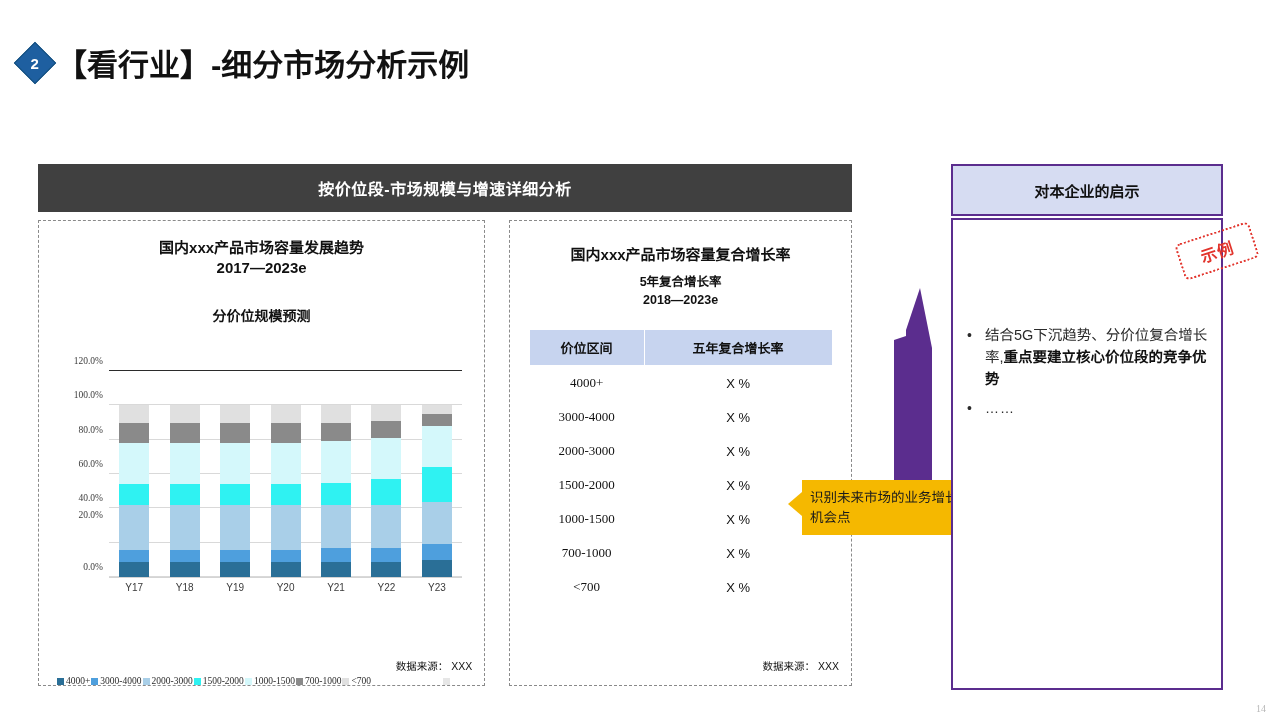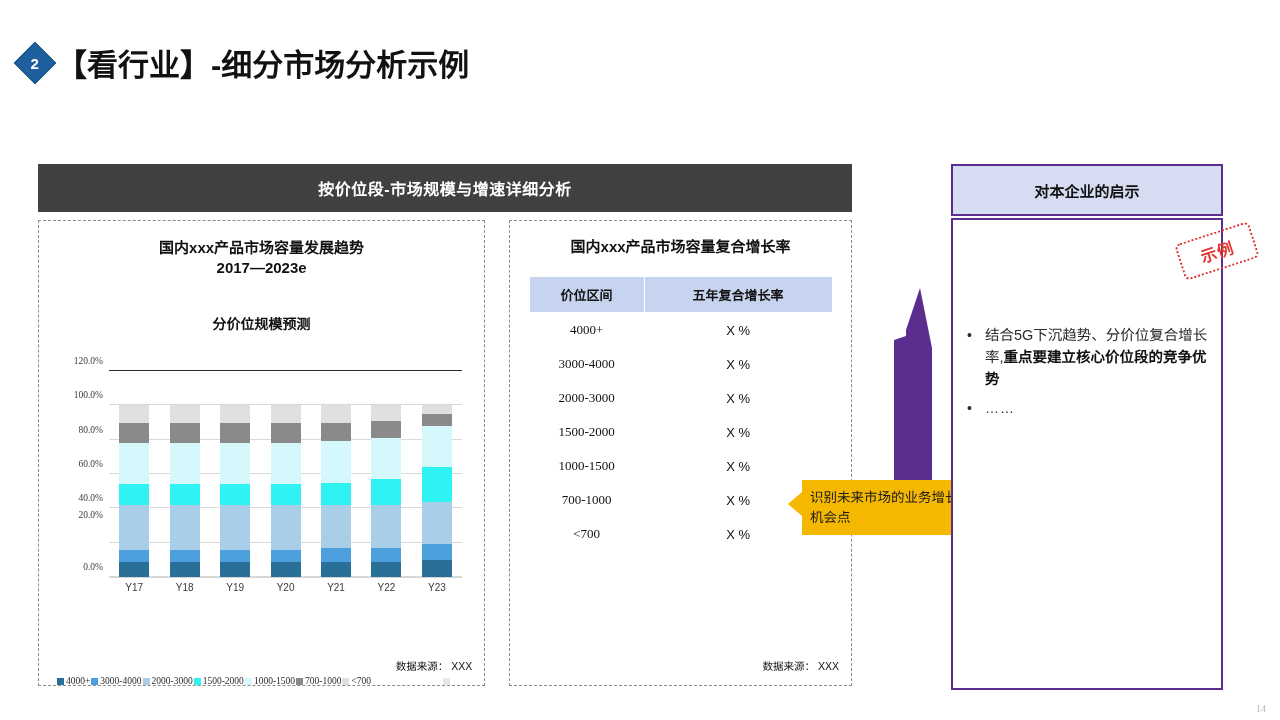--- a/index.html
+++ b/index.html
@@ -57,21 +57,21 @@
   .panel-chart{width:452px;}
   .panel-table{width:346px;}
 
   
   .chart-title{
     text-align:center;font-size:15px;font-weight:bold;color:#111;
     line-height:1.35;margin-top:17px;
   }
   .chart-subtitle{
     text-align:center;font-size:14px;font-weight:bold;color:#111;
-    margin-top:34px;
+    margin-top:26px;
   }
   .chart-area{
     position:absolute;left:0;right:0;top:140px;height:260px;
   }
   .plot-frame{
     position:absolute;left:70px;right:22px;top:10px;height:206px;
   }
   .gridline{
     position:absolute;left:0;right:0;height:1px;background:#d9d9d9;
   }
@@ -113,21 +113,21 @@
   .legend-gap{flex:1 1 auto;}
   .legend-trailing{width:7px;height:7px;background:#e6e6e6;margin-right:24px;}
   .src-note{
     position:absolute;right:12px;bottom:12px;
     font-size:10.5px;font-weight:normal;color:#111;
   }
 
   
   .tbl-title{
     text-align:center;font-size:15px;font-weight:bold;color:#111;
-    margin-top:14px;
+    margin-top:22px;
   }
   .tbl-sub{
     text-align:center;font-size:12.5px;font-weight:bold;color:#111;
     line-height:1.45;margin-top:9px;
   }
   .cagr-table{
     margin:20px auto 0;border-collapse:collapse;width:304px;
   }
   .cagr-table th{
     background:#c7d4ef;border:1px solid #ffffff;
@@ -357,20 +357,24 @@
           </div>
           <span class="legend-gap"></span>
           <span class="legend-trailing"></span>
         </div>
 
       <div class="src-note">数据来源： XXX</div>
     </div>
 
     <div class="panel panel-table">
       <div class="tbl-title">国内xxx产品市场容量复合增长率</div>
+      <div class="tbl-sub">
+        <div>5年复合增长率</div>
+        <div>2018—2023e</div>
+      </div>
 
       <table class="cagr-table">
         <thead>
           <tr>
             <th>价位区间</th>
             <th>五年复合增长率</th>
           </tr>
         </thead>
         <tbody id="cagr-tbody">
             <tr>

